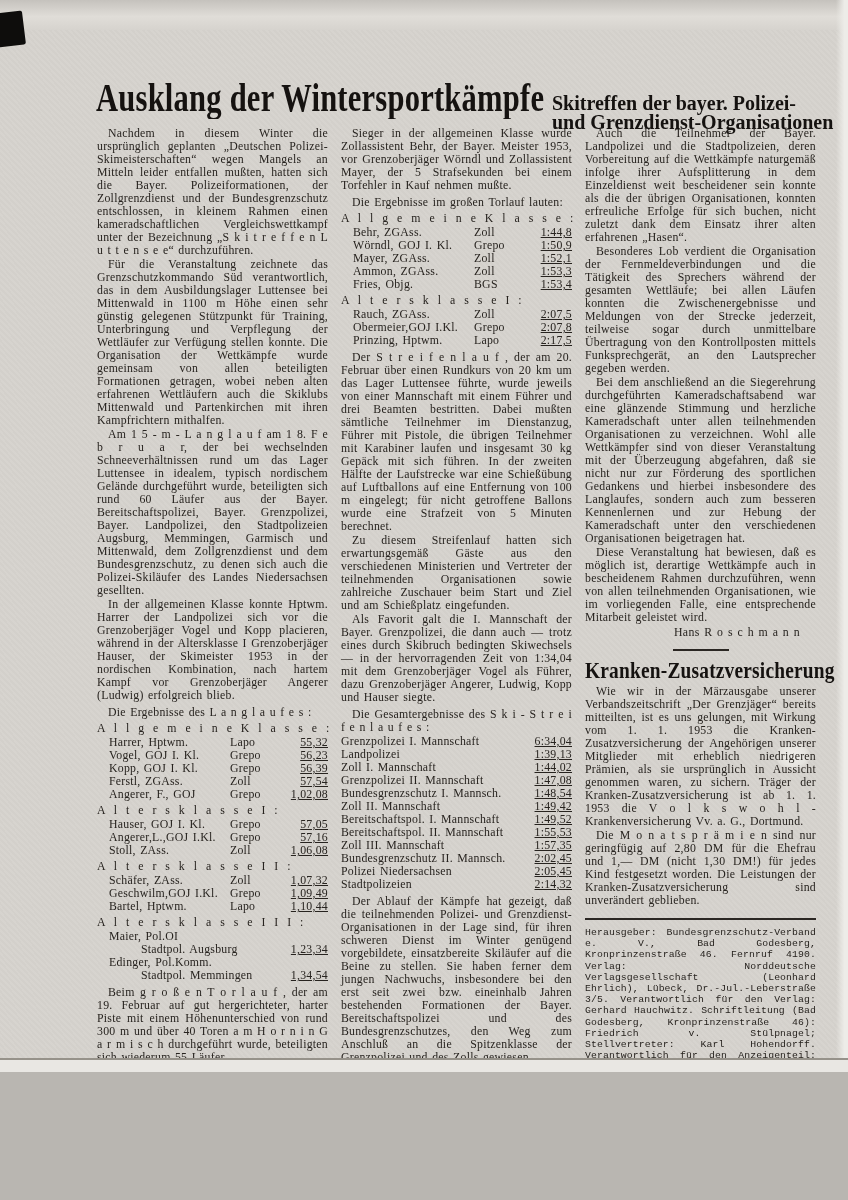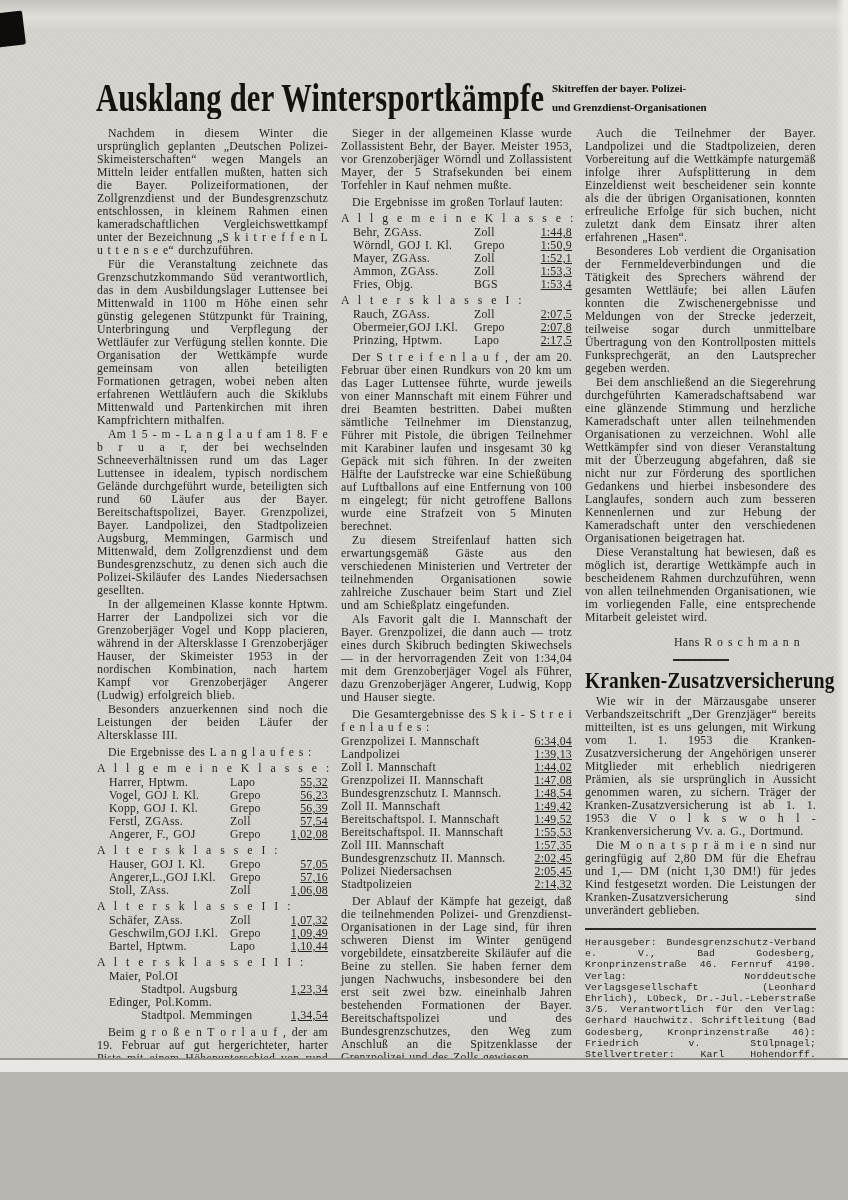--- a/index.html
+++ b/index.html
@@ -20,41 +20,41 @@
   .bottom-strip{position:absolute;left:0;bottom:0;width:100%;height:12px;
     background:#e9e7e3;border-top:2px solid #96928a;}
   .hole{position:absolute;width:34px;height:28px;border-radius:50%;
     background:radial-gradient(ellipse at center,#f1f0ec 0%,#e5e3de 55%,rgba(214,211,206,0) 78%);}
   .hole1{left:776px;top:418px;}
   .hole2{left:776px;top:742px;}
 
   .headline{position:absolute;left:96px;top:76px;margin:0;
     font-size:30px;font-weight:700;color:#151210;white-space:nowrap;
     transform:scale(1.02,1.3);transform-origin:left top;letter-spacing:.2px;}
-  .subtitle{position:absolute;left:552px;top:79px;font-size:11px;font-weight:700;
+  .subtitle{position:absolute;left:552px;top:94px;font-size:20px;font-weight:700;
     line-height:19px;color:#151210;}
 
   .columns{position:absolute;left:97px;top:127px;width:719px;display:flex;gap:13px;}
   .col{width:231px;font-size:11.8px;line-height:13px;text-align:justify;
     letter-spacing:.25px;word-spacing:1.2px;}
 
   .para{margin:0 0 1px;text-indent:11px;}
   .class-header{letter-spacing:2.4px;margin:3px 0 1px;white-space:nowrap;}
   .result-row{display:flex;padding-left:12px;white-space:nowrap;gap:8px;}
   .r-name{flex:1 1 auto;overflow:hidden;}
   .r-org{flex:0 0 46px;}
   .r-time{flex:0 0 auto;min-width:44px;text-align:right;text-decoration:underline;}
   .result2{margin:0;}
   .r2-name{padding-left:12px;}
   .r2-line2{display:flex;padding-left:44px;white-space:nowrap;}
   .r2-line2 .r-name{flex:1;}
   .team-row{display:flex;white-space:nowrap;}
   .t-name{flex:1 1 auto;overflow:hidden;}
   .gap-before{margin-top:4px;}
-  .signature{text-align:right;padding-right:16px;margin-top:12px;letter-spacing:.4px;}
+  .signature{text-align:right;padding-right:16px;margin-top:2px;letter-spacing:.4px;}
   .rule-short{width:56px;height:2px;background:#2b2723;margin:10px auto 13px;}
   .rule-full{height:2px;background:#2b2723;margin:11px 0 7px;}
   .sec-heading{font-size:20px;font-weight:700;margin:3px 0 8px;white-space:nowrap;
     transform:scale(.97,1.18);transform-origin:left center;color:#151210;letter-spacing:.2px;}
   .imprint{font-size:9.8px;line-height:11.2px;text-align:justify;letter-spacing:.1px;word-spacing:.8px;font-family:Liberation Mono, monospace;}
   .page-number{position:absolute;left:99px;top:1116px;font-size:15px;font-weight:700;color:#15120f;}
 </style>
 </head>
 <body>
 
@@ -70,21 +70,20 @@
     <div>Skitreffen der bayer. Polizei-</div>
     <div>und Grenzdienst-Organisationen</div>
   </div>
 
   <main class="columns">
     <div class="col">
         <div class="para">Nachdem in diesem Winter die ursprünglich geplanten „Deutschen Polizei-Skimeisterschaften“ wegen Mangels an Mitteln leider entfallen mußten, hatten sich die Bayer. Polizeiformationen, der Zollgrenzdienst und der Bundesgrenzschutz entschlossen, in kleinem Rahmen einen kameradschaftlichen Vergleichswettkampf unter der Bezeichnung „S k i t r e f f e n  L u t t e n s e e“ durchzuführen.</div>
         <div class="para">Für die Veranstaltung zeichnete das Grenzschutzkommando Süd verantwortlich, das in dem Ausbildungslager Luttensee bei Mittenwald in 1100 m Höhe einen sehr günstig gelegenen Stützpunkt für Training, Unterbringung und Verpflegung der Wettläufer zur Verfügung stellen konnte. Die Organisation der Wettkämpfe wurde gemeinsam von allen beteiligten Formationen getragen, wobei neben alten erfahrenen Wettläufern auch die Skiklubs Mittenwald und Partenkirchen mit ihren Kampfrichtern mithalfen.</div>
         <div class="para">Am 1 5 - m - L a n g l a u f  am 1 8.  F e b r u a r, der bei wechselnden Schneeverhältnissen rund um das Lager Luttensee in idealem, typisch nordischem Gelände durchgeführt wurde, beteiligten sich rund 60 Läufer aus der Bayer. Bereitschaftspolizei, Bayer. Grenzpolizei, Bayer. Landpolizei, den Stadtpolizeien Augsburg, Memmingen, Garmisch und Mittenwald, dem Zollgrenzdienst und dem Bundesgrenzschutz, zu denen sich auch die Polizei-Skiläufer des Landes Niedersachsen gesellten.</div>
         <div class="para">In der allgemeinen Klasse konnte Hptwm. Harrer der Landpolizei sich vor die Grenzoberjäger Vogel und Kopp placieren, während in der Altersklasse I Grenzoberjäger Hauser, der Skimeister 1953 in der nordischen Kombination, nach hartem Kampf vor Grenzoberjäger Angerer (Ludwig) erfolgreich blieb.</div>
-        <div class="para">Besonders anzuerkennen sind noch die Leistungen der beiden Läufer der Altersklasse III.</div>
         <div class="para gap-before">Die Ergebnisse des L a n g l a u f e s :</div>
         <div class="class-header">A l l g e m e i n e  K l a s s e :</div>
         <div class="result-row">
           <div class="r-name">Harrer, Hptwm.</div>
           <div class="r-org">Lapo</div>
           <div class="r-time">55,32</div>
         </div>
         <div class="result-row">
           <div class="r-name">Vogel, GOJ  I. Kl.</div>
           <div class="r-org">Grepo</div>

